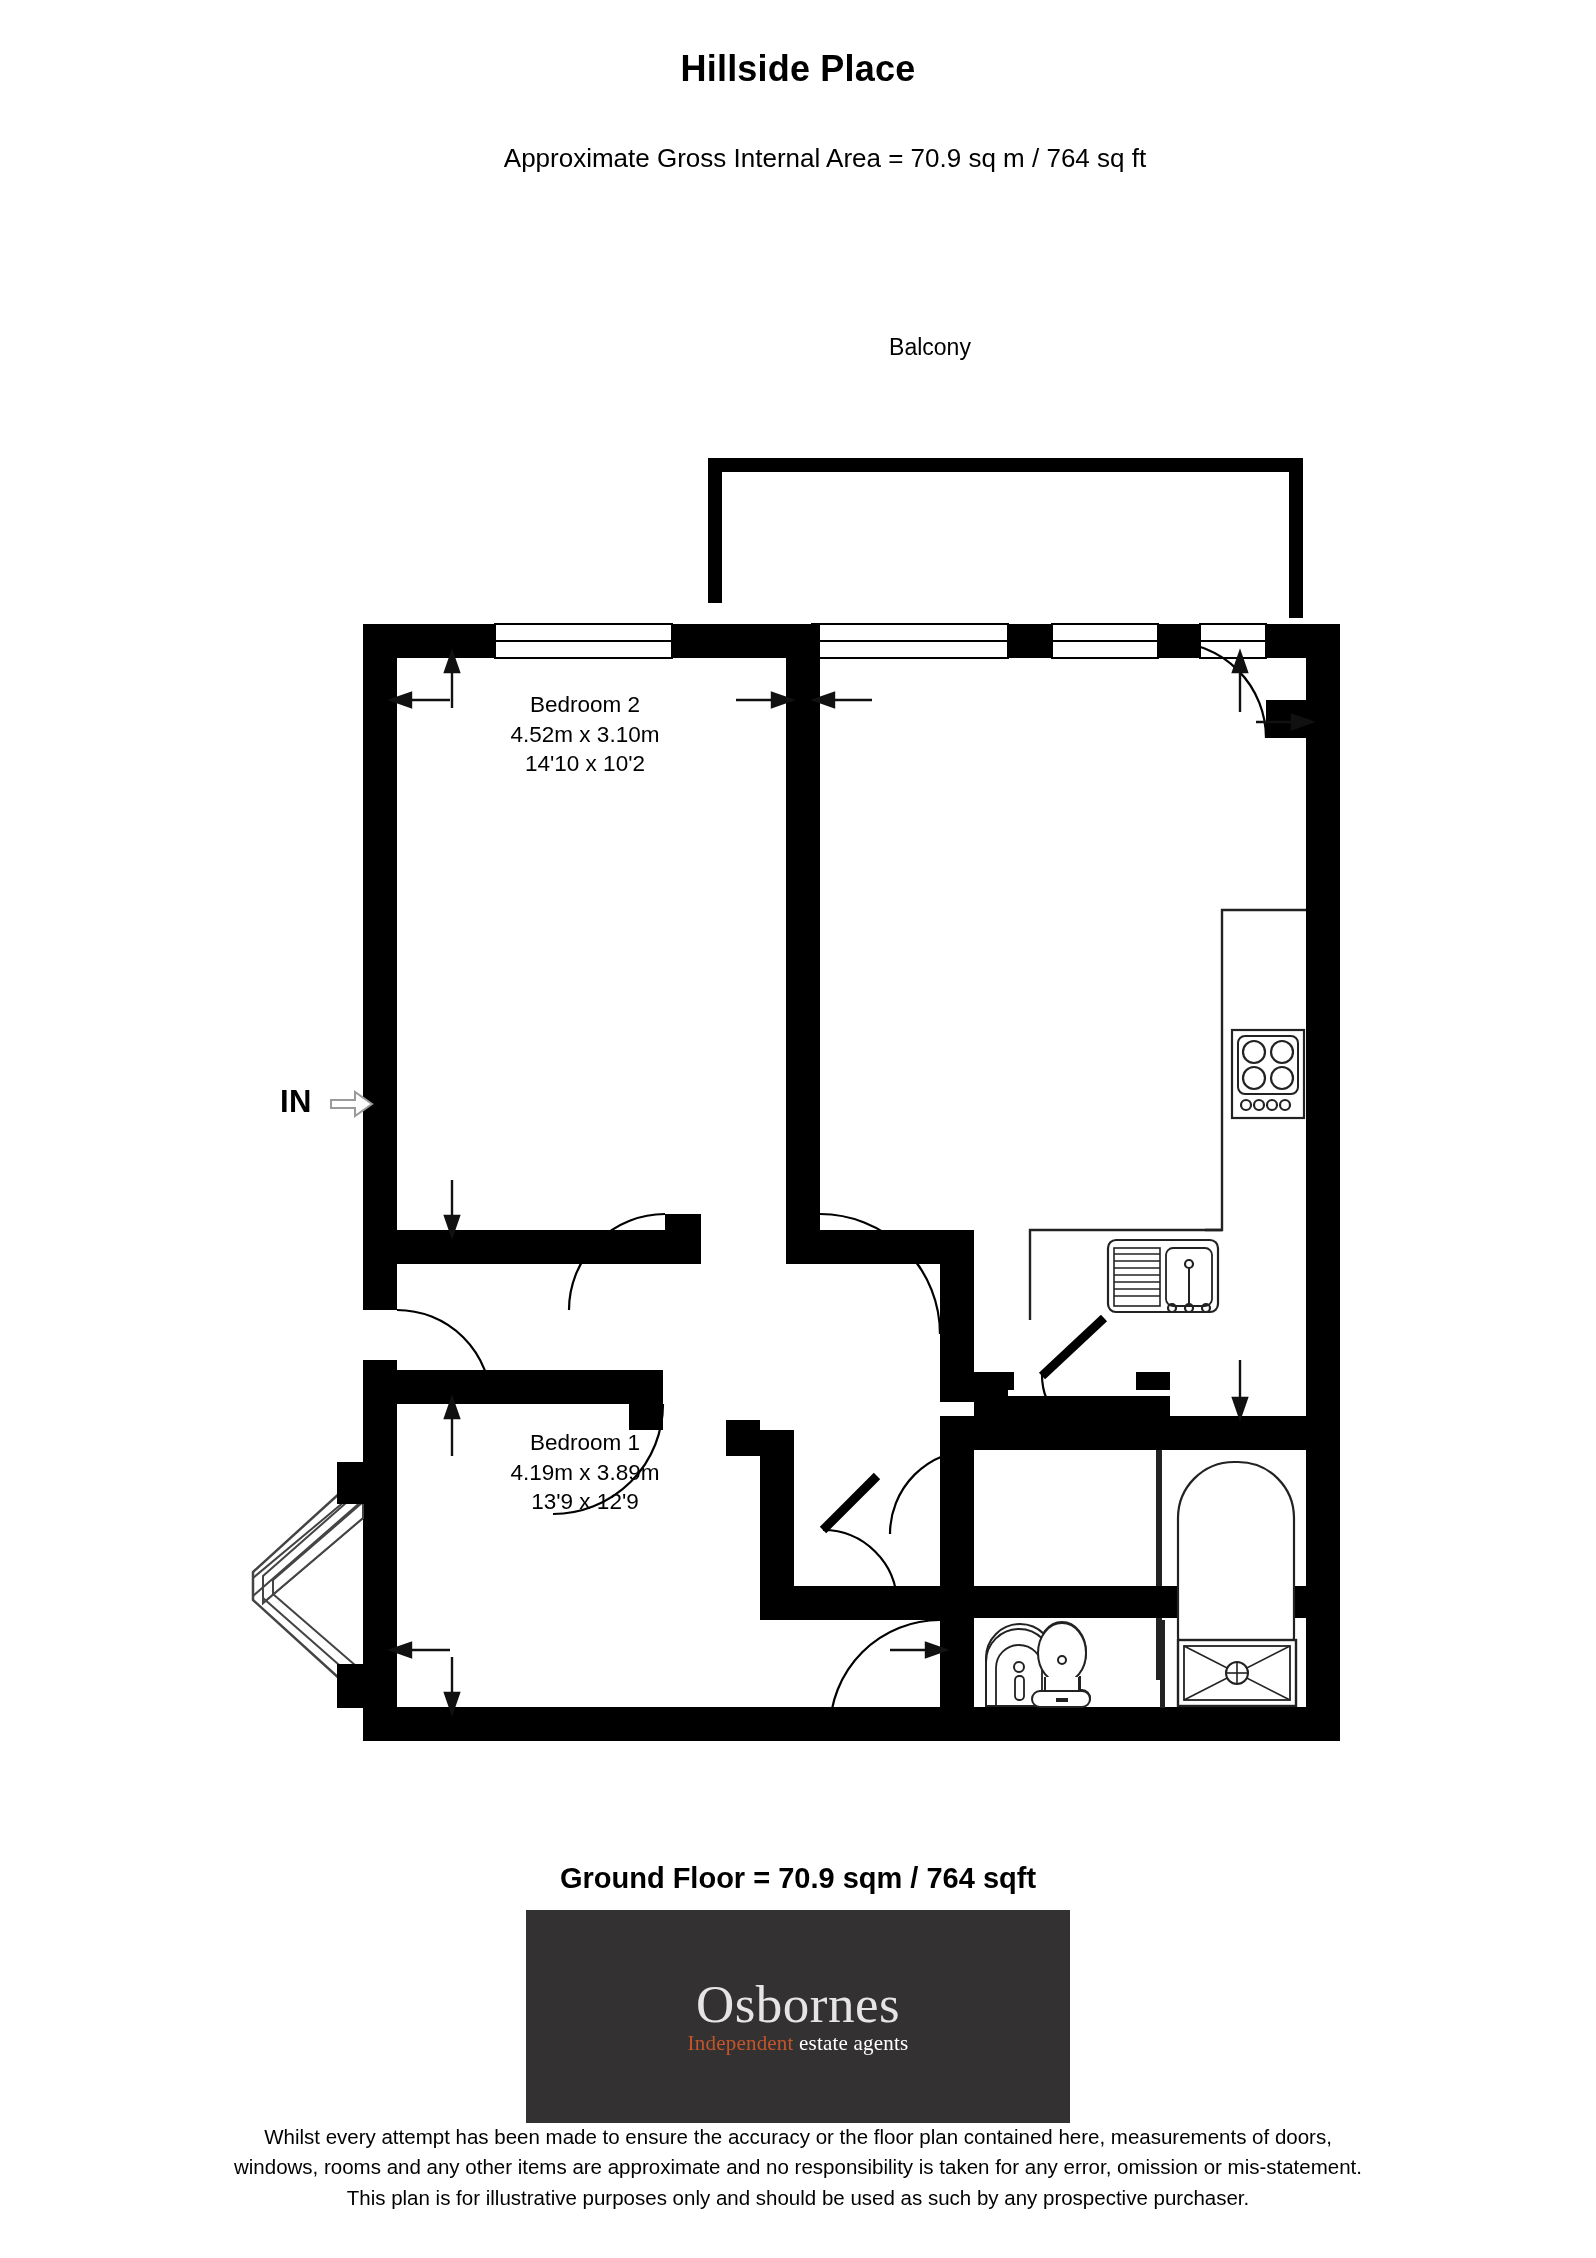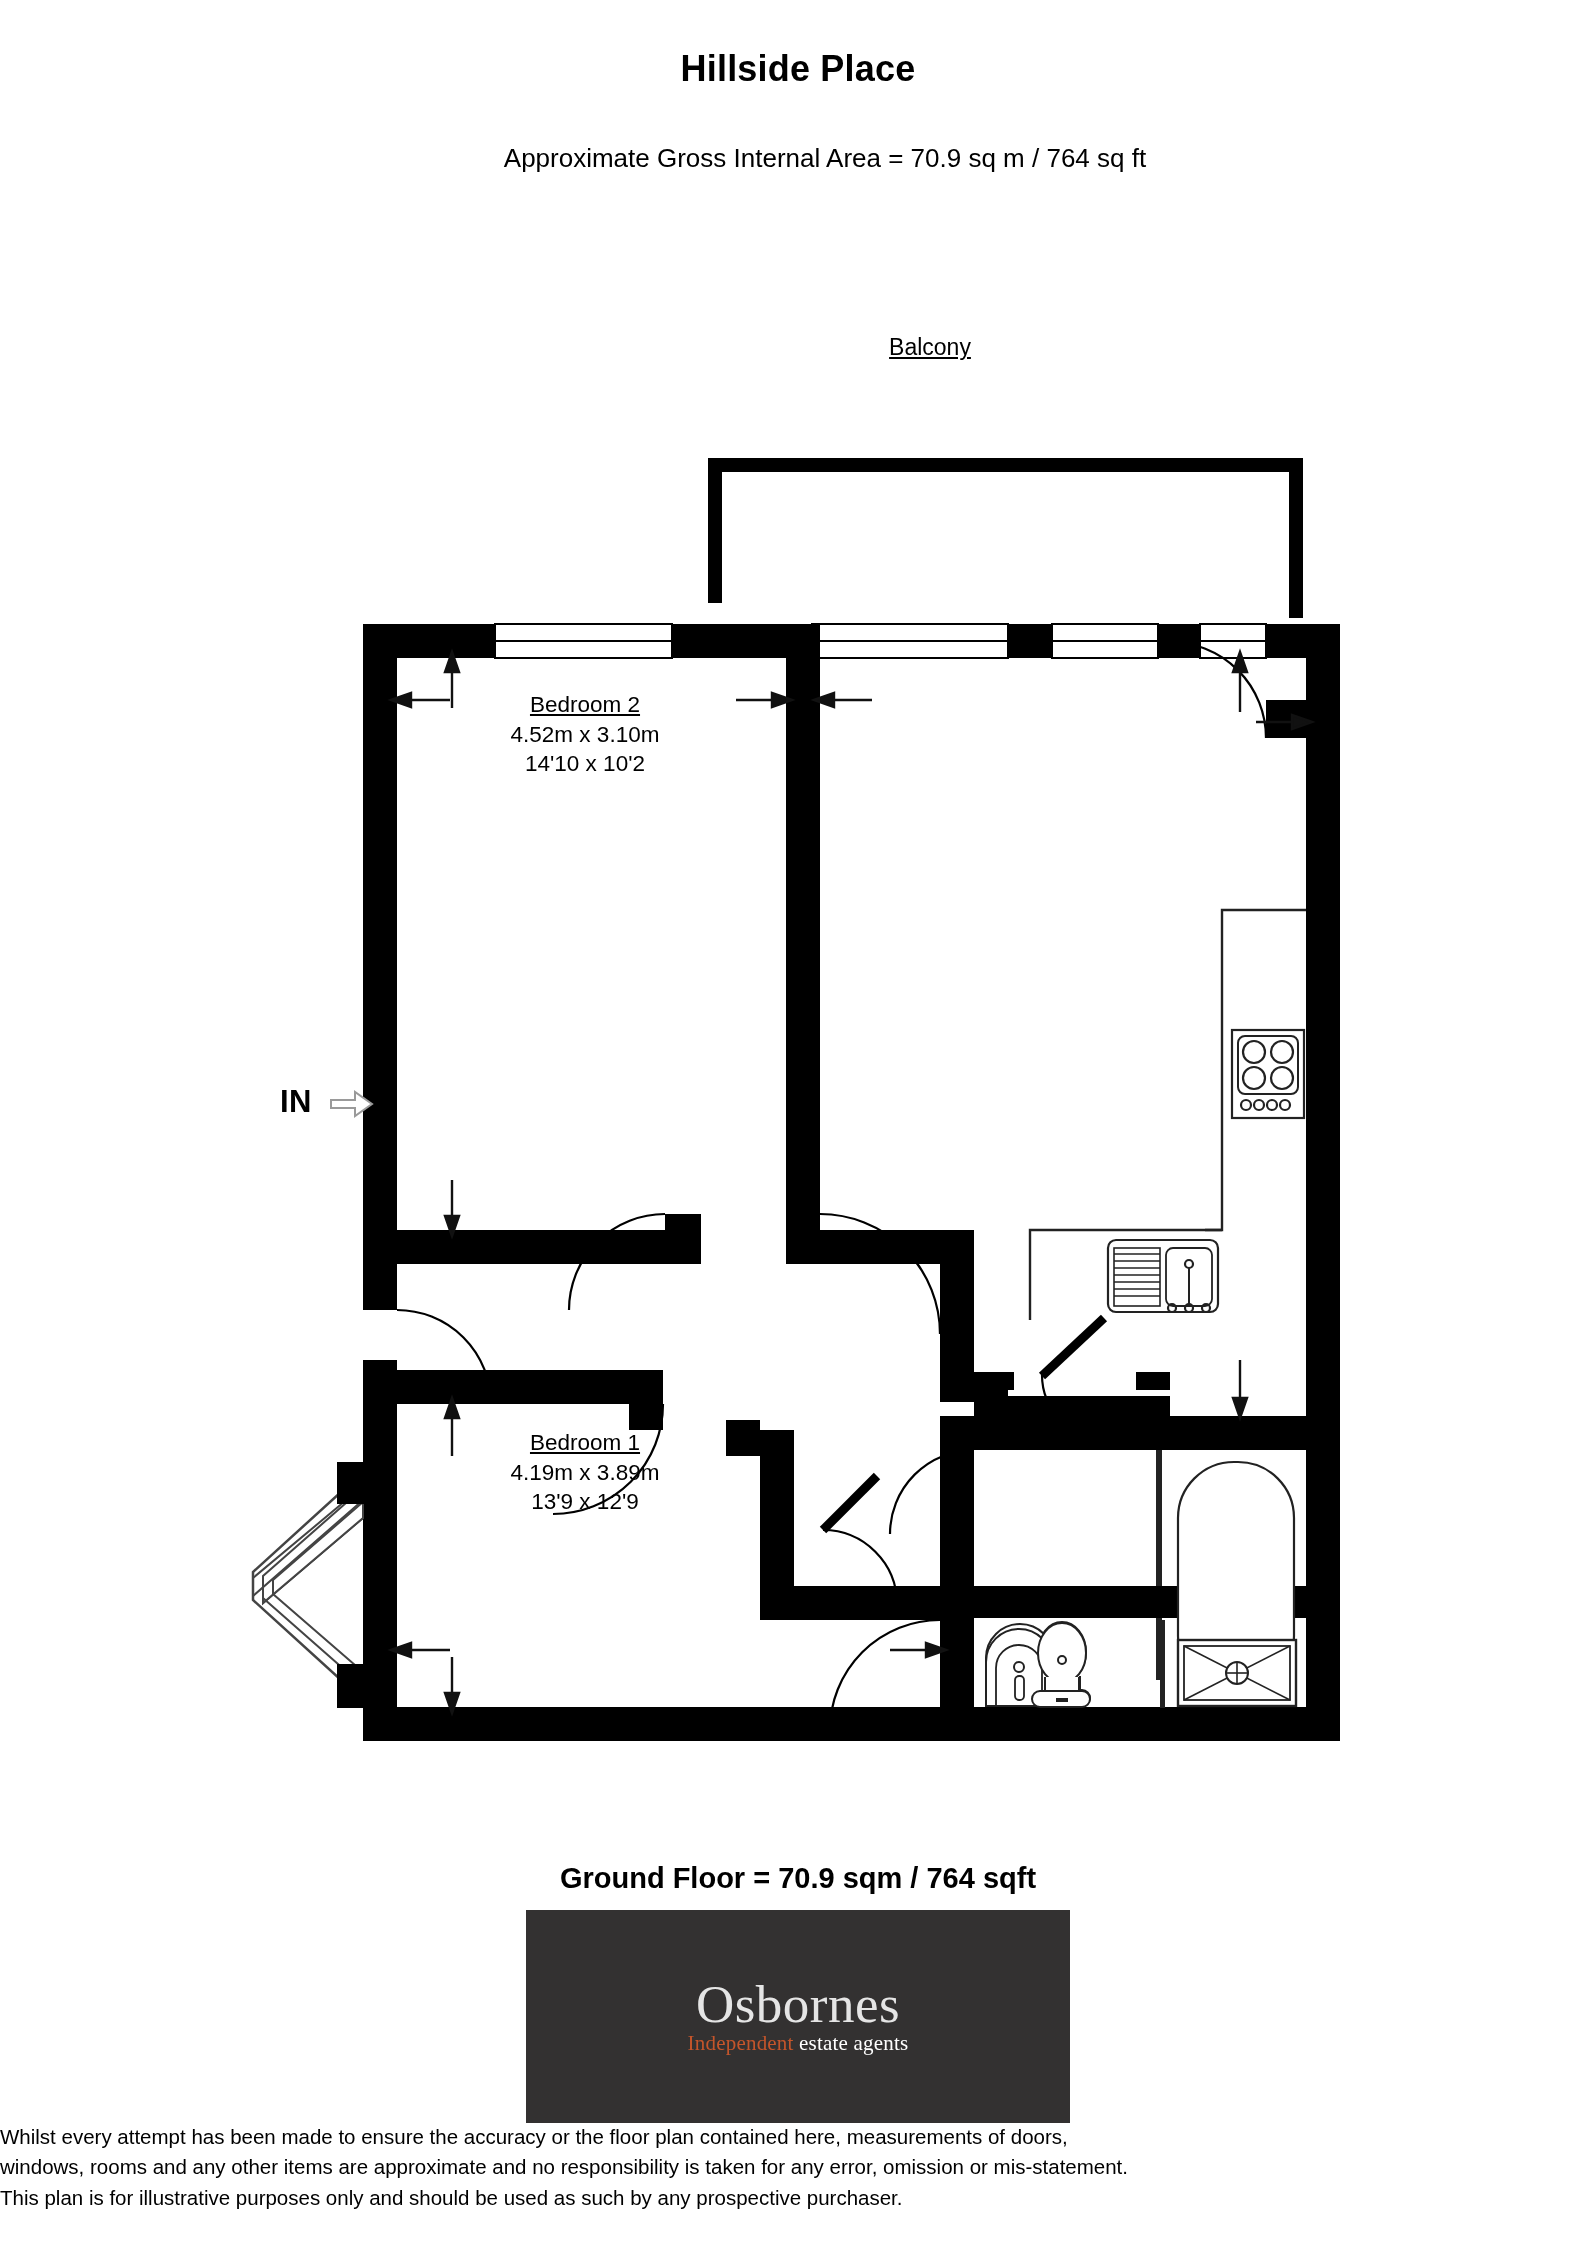--- a/index.html
+++ b/index.html
@@ -18,21 +18,21 @@
   .subtitle{
     position:absolute;left:0;top:143px;width:1596px;text-align:center;
     font-size:26px;font-weight:400;padding-left:27px;
   }
 
   
   .plan-wrap{position:absolute;left:0;top:200px;width:1596px;height:1560px;}
 
   
   .room-label{position:absolute;text-align:center;font-size:22.5px;line-height:1.32;white-space:nowrap;}
-  .room-label .rname{display:block;text-decoration:underline;}
+  .room-label .rname{display:block;}
   .room-label .rdim{display:block;}
 
   #label-balcony{left:830px;top:332px;width:200px;font-size:23px;}
   #label-bed2{left:440px;top:690px;width:290px;}
   #label-kitchen{left:930px;top:732px;width:280px;}
   #label-bed1{left:440px;top:1428px;width:290px;}
 
   .in-marker{position:absolute;left:280px;top:1084px;font-size:31px;font-weight:bold;letter-spacing:.5px;}
 
   
@@ -48,21 +48,21 @@
   .logo-main{
     font-family:"Liberation Serif", serif;color:#e5e5e5;
     font-size:53px;line-height:1;letter-spacing:.5px;
   }
   .logo-sub{
     font-family:"Liberation Serif", serif;font-size:21px;color:#ffffff;
     letter-spacing:.2px;
   }
   .logo-sub .ind{color:#C4552B;}
   .disclaimer{
-    position:absolute;left:0;top:2122px;width:1596px;text-align:left;
+    position:absolute;left:0;top:2122px;width:1596px;text-align:center;
     font-size:20.5px;line-height:1.48;
   }
 </style>
 </head>
 <body>
 
 <div class="page">
 
   <div class="title">Hillside Place</div>
   <div class="subtitle">Approximate Gross Internal Area = 70.9 sq m / 764 sq ft</div>

